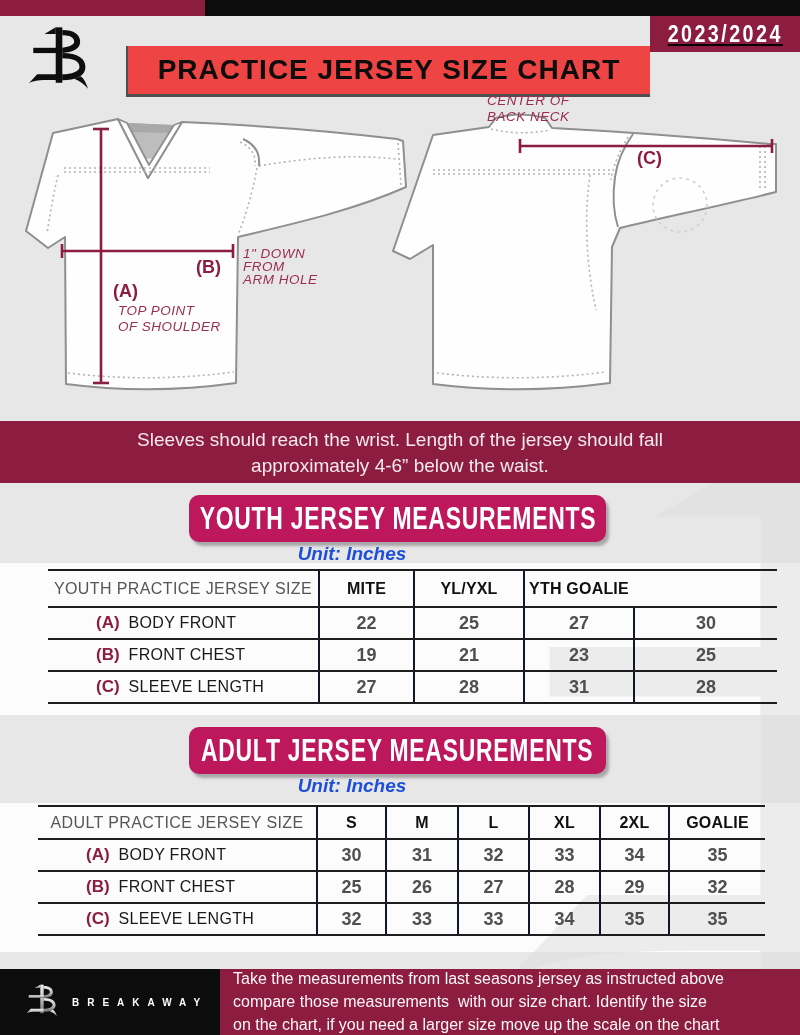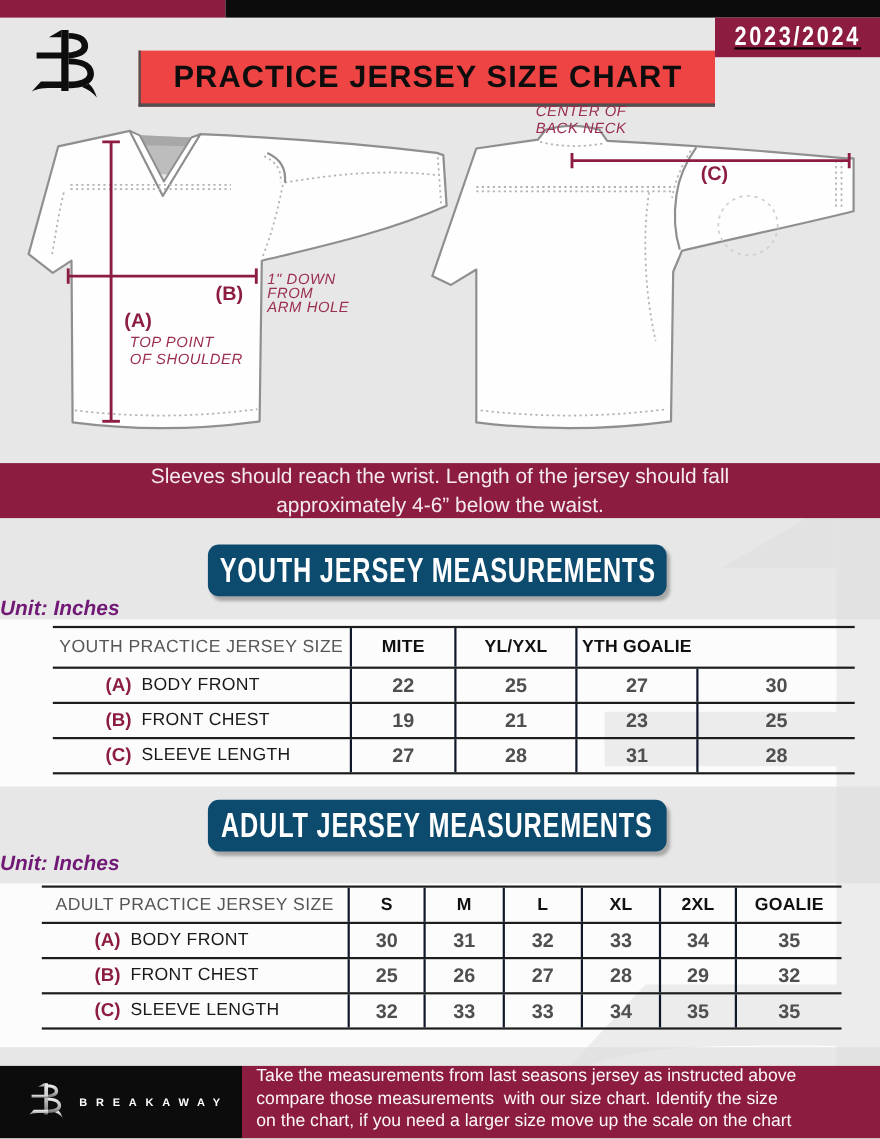--- a/index.html
+++ b/index.html
@@ -25,45 +25,45 @@
     color:#fff;font-weight:bold;font-size:24px;letter-spacing:3px;white-space:nowrap;
     display:inline-block;transform:scaleX(0.82);transform-origin:center;
   }
   .logo-header{position:absolute;left:28px;top:24px;width:66px;height:74px;}
   
   .diagram{position:absolute;left:0;top:65px;width:800px;height:355px;z-index:2;}
   .ann-italic{font-style:italic;font-size:13.5px;fill:#9b2e4e;font-weight:500;letter-spacing:.5px;}
   .ann-letter{font-weight:bold;font-size:18px;fill:#8c1d40;}
   
   .banner{
-    position:absolute;left:0;top:421px;width:800px;height:50px;background:#8c1d40;z-index:2;
+    position:absolute;left:0;top:421px;width:800px;height:62px;background:#8c1d40;z-index:2;
     display:flex;flex-direction:column;align-items:center;justify-content:center;gap:3px;
   }
   .banner div{color:#f4e9ee;font-size:19px;line-height:23px;white-space:pre;}
   
   .band-white{position:absolute;left:0;width:800px;background:#fcfcfc;z-index:0;}
   .band-youth{top:563px;height:152px;}
   .band-adult{top:803px;height:149px;}
   
   .watermark{position:absolute;left:500px;top:430px;width:620px;height:682px;z-index:1;opacity:.55;}
   
   .pill{
-    position:absolute;left:189px;width:417px;height:47px;background:#0c4a6e;border-radius:10px;
+    position:absolute;left:189px;width:417px;height:47px;background:#be185d;border-radius:10px;
     display:flex;align-items:center;justify-content:center;z-index:2;
     box-shadow:3px 4px 3px rgba(0,0,0,.28);
   }
   .pill-youth{top:495px;}
   .pill-adult{top:727px;}
   .pill span{
     color:#fff;font-weight:bold;font-size:31px;letter-spacing:1px;white-space:nowrap;
     display:inline-block;transform:scale(0.74,1.02);transform-origin:center;
   }
   .unit{
-    position:absolute;left:0;width:704px;z-index:2;
-    font-style:italic;font-weight:bold;font-size:19px;color:#701a75;
+    position:absolute;left:0;width:704px;text-align:center;z-index:2;
+    font-style:italic;font-weight:bold;font-size:19px;color:#1d4ed8;
   }
   .unit-youth{top:543px;}
   .unit-adult{top:775px;}
   
   .sizetable{position:absolute;z-index:2;border-top:2px solid #1d1d1d;box-sizing:border-box;}
   .t-youth{left:48px;top:569px;width:729px;}
   .t-adult{left:38px;top:805px;width:727px;}
   .trow{display:grid;border-bottom:2px solid #1d1d1d;align-items:center;box-sizing:border-box;}
   .t-youth .trow{grid-template-columns:270px 95px 110px 110px 144px;}
   .t-adult .trow{grid-template-columns:278px 69px 72px 71px 71px 69px 97px;}
@@ -75,21 +75,21 @@
   .cell-sizehead{font-weight:bold;color:#101010;font-size:16px;letter-spacing:.2px;}
   .cell-label{justify-content:flex-start;padding-left:48px;gap:9px;}
   .cell-label .ltr{color:#8c1d40;font-weight:bold;font-size:17px;}
   .cell-label .lbl{color:#191919;font-size:16px;letter-spacing:.3px;}
   .cell-val{color:#4f4f4f;font-size:18px;font-weight:bold;}
   
   .footer{position:absolute;left:0;top:969px;width:800px;height:66px;z-index:3;display:flex;}
   .footer-black{width:220px;height:100%;background:#0c0c0c;display:flex;align-items:center;}
   .footer-black svg{margin-left:26px;width:34px;height:38px;}
   .footer-brand{color:#fff;font-weight:bold;font-size:10px;letter-spacing:8px;margin-left:12px;white-space:nowrap;}
-  .footer-maroon{flex:1;height:100%;background:#8c1d40;display:flex;flex-direction:column;justify-content:flex-start;padding-left:13px;box-sizing:border-box;}
+  .footer-maroon{flex:1;height:100%;background:#8c1d40;display:flex;flex-direction:column;justify-content:space-between;padding-left:13px;box-sizing:border-box;}
   .footer-maroon div{color:#fcf6f8;font-size:16px;line-height:20.5px;white-space:pre;}
 </style>
 </head>
 <body>
 
 <div class="page">
 
   <div class="strip-maroon"></div>
   <div class="strip-black"></div>
 

